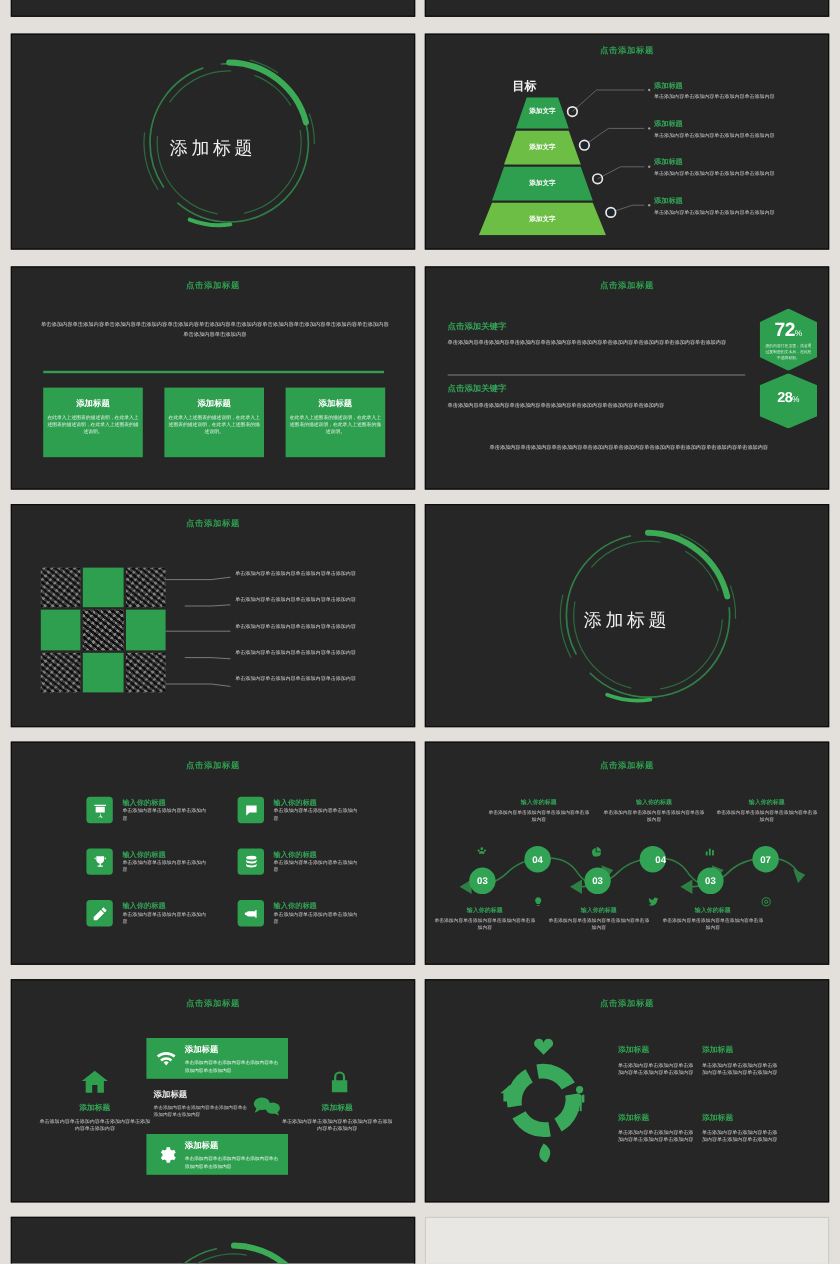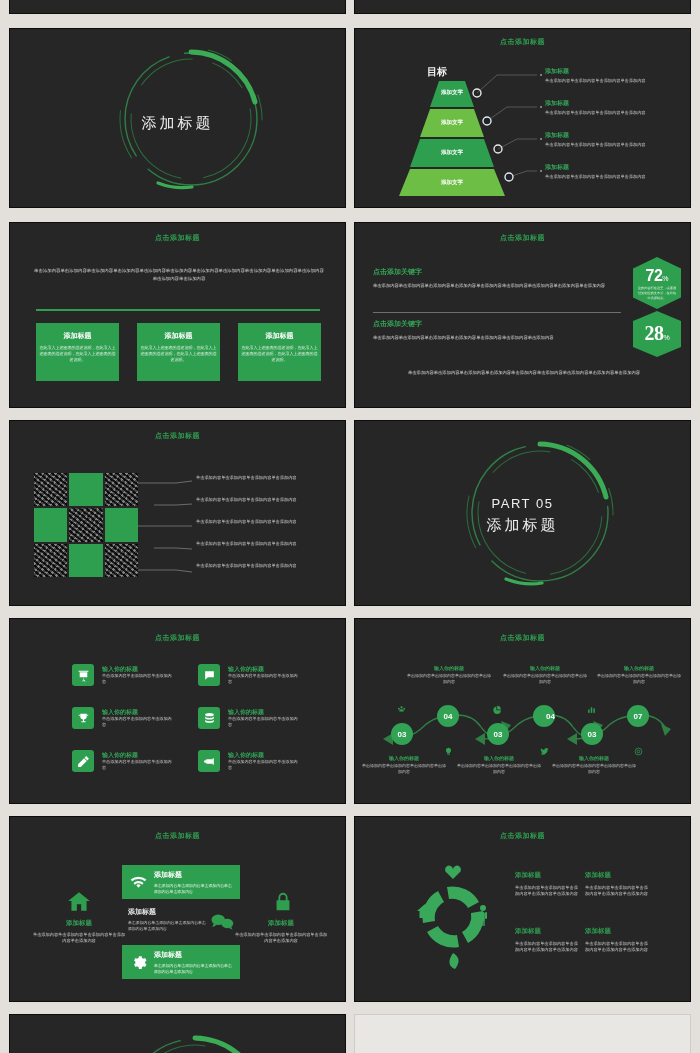--- a/index.html
+++ b/index.html
@@ -233,21 +233,21 @@
 
     <div class="hex" style="left:278px;top:34px;width:48px;height:52px;">
       <div style="margin-top:10px;">
         <span class="num" style="font-size:16px;">72</span><span class="pct" style="font-size:7px;">%</span>
       </div>
       <div style="font-size:3.2px;line-height:1.5;padding:0 4px;color:#dff0e4;margin-top:1px;">您的内容打在这里，或者通过复制您的文本后，在此框中选择粘贴。</div>
     </div>
 
     <div class="hex" style="left:278px;top:88px;width:48px;height:46px;">
       <div style="margin-top:11px;">
-        <span class="num" style="font-size:20px;font-family:Liberation Serif, serif;">28</span><span class="pct" style="font-size:7px;">%</span>
+        <span class="num" style="font-size:12px;">28</span><span class="pct" style="font-size:7px;">%</span>
       </div>
     </div>
 
     <div class="body-txt" style="position:absolute;left:22px;top:146px;width:294px;text-align:center;font-size:4.3px;line-height:1.8;">单击添加内容单击添加内容单击添加内容单击添加内容单击添加内容单击添加内容单击添加内容单击添加内容单击添加内容</div>
   </div>
 
   <div class="slide" style="left:9px;top:420px;width:337px;height:186px;">
     <div class="ttl" style="top:10px;font-size:7px;">点击添加标题</div>
 
     <div class="pg" style="left:24px;top:52px;width:104px;height:104px;grid-template-columns:repeat(3,1fr);grid-template-rows:repeat(3,1fr);">
@@ -281,21 +281,20 @@
     <div class="ring-wrap" style="left:107px;top:14px;width:156px;height:156px;">
       <svg width="156" height="156" viewBox="0 0 156 156">
         <circle cx="78" cy="78" r="68" fill="none" stroke="#2f7f45" stroke-width="1.4" stroke-dasharray="160 20 125 16 85 14" stroke-linecap="round"></circle>
         <circle cx="78" cy="78" r="62" fill="none" stroke="#2a6d3c" stroke-width="1" stroke-dasharray="44 24 95 32 64 22" transform="rotate(40 78 78)"></circle>
         <circle cx="78" cy="78" r="73" fill="none" stroke="#2a6d3c" stroke-width="1" stroke-dasharray="28 190 54 124" transform="rotate(-20 78 78)"></circle>
         <path d="M 78 9 A 69 69 0 0 1 144 62" fill="none" stroke="#3bab55" stroke-width="5" stroke-linecap="round"></path>
         <path d="M 44 144 A 69 69 0 0 0 80 148" fill="none" stroke="#3bab55" stroke-width="3.2" stroke-linecap="round"></path>
       </svg>
     </div>
     <div class="ring-txt" style="top:94px;">
-      <div class="p1" style="font-size:13px;">PART 05</div>
       <div class="p2" style="font-size:15px;margin-top:5px;">添加标题</div>
     </div>
   </div>
 
   <div class="slide" style="left:9px;top:618px;width:337px;height:186px;">
     <div class="ttl" style="top:14px;font-size:7px;">点击添加标题</div>
 
     <div class="itile" style="left:62px;top:45px;width:22px;height:22px;">
       <svg width="13" height="13" viewBox="0 0 24 24">
           <path d="M3 3h18v2H3V3zm2 3h14v9H5V6zm6 11h2v3l3 3h-2l-2-2-2 2H9l3-3v-3z"></path>

